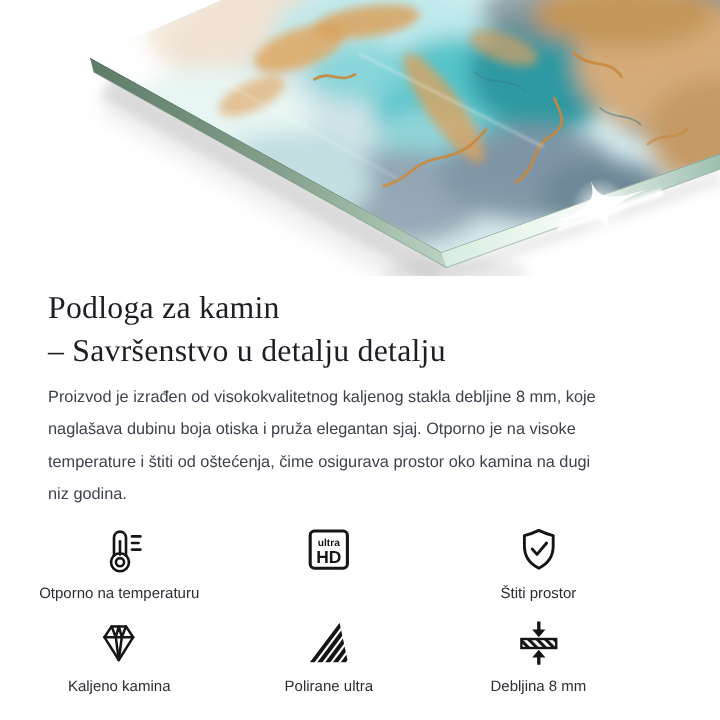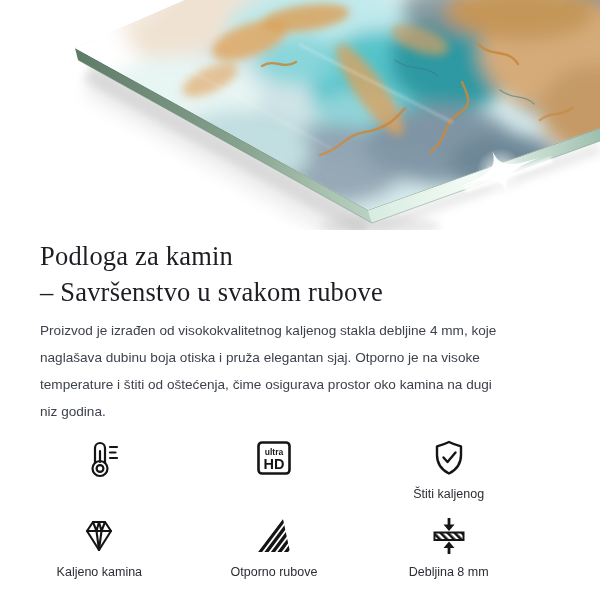--- a/index.html
+++ b/index.html
@@ -170,59 +170,60 @@
         <circle r="8" fill="#cdeffb" opacity="0.5"></circle>
         <path d="M-42 0 C-10 1.4 -1.6 5 0 22 C1.6 5 10 1.4 42 0 C10 -1.4 1.6 -5 0 -22 C-1.6 -5 -10 -1.4 -42 0 Z" fill="#ffffff" opacity="0.95"></path>
         <path d="M-42 0 C-10 1.4 -1.6 5 0 22 C1.6 5 10 1.4 42 0 C10 -1.4 1.6 -5 0 -22 C-1.6 -5 -10 -1.4 -42 0 Z" fill="#ffffff" opacity="0.6" transform="rotate(45) scale(0.38)"></path>
       </g>
     </svg>
   </div>
 
   <div class="content">
     <h1>
       <span>Podloga za kamin</span>
-      <span>– Savršenstvo u svakom rubove</span>
+      <span>– Savršenstvo u detalju detalju</span>
     </h1>
-    <p class="desc">Proizvod je izrađen od visokokvalitetnog kaljenog stakla debljine 4 mm, koje naglašava dubinu boja otiska i pruža elegantan sjaj. Otporno je na visoke temperature i štiti od oštećenja, čime osigurava prostor oko kamina na dugi niz godina.</p>
+    <p class="desc">Proizvod je izrađen od visokokvalitetnog kaljenog stakla debljine 8 mm, koje naglašava dubinu boja otiska i pruža elegantan sjaj. Otporno je na visoke temperature i štiti od oštećenja, čime osigurava prostor oko kamina na dugi niz godina.</p>
   </div>
 
   <div class="features">
 
     <div class="feature">
       <div class="ficon">
         <svg width="40" height="40" viewBox="0 0 40 40" fill="none" stroke="#151515" stroke-width="2.2" stroke-linecap="round">
           <path d="M16 25 L16 10 A5 5 0 0 1 26 10 L26 25"></path>
           <circle cx="21" cy="30.5" r="7.5"></circle>
           <circle cx="21" cy="30.5" r="3.4"></circle>
           <line x1="21" y1="13" x2="21" y2="24"></line>
           <line x1="31" y1="9" x2="38" y2="9"></line>
           <line x1="31" y1="14.5" x2="36.5" y2="14.5"></line>
           <line x1="31" y1="20" x2="38" y2="20"></line>
         </svg>
       </div>
+      <div class="flabel">Otporno na temperaturu</div>
     </div>
 
     <div class="feature">
       <div class="ficon">
         <svg width="40" height="40" viewBox="0 0 40 40">
           <rect x="4.5" y="4.5" width="31" height="31" rx="3.5" fill="none" stroke="#151515" stroke-width="2.6"></rect>
           <text x="20" y="17" text-anchor="middle" font-family="Liberation Sans, sans-serif" font-size="8.5" font-weight="700" fill="#151515">ultra</text>
           <text x="20" y="31" text-anchor="middle" font-family="Liberation Sans, sans-serif" font-size="14.5" font-weight="700" fill="#151515">HD</text>
         </svg>
       </div>
     </div>
 
     <div class="feature">
       <div class="ficon">
         <svg width="40" height="40" viewBox="0 0 40 40" fill="none" stroke="#151515" stroke-width="2.4" stroke-linecap="round" stroke-linejoin="round">
           <path d="M20 4 C24 6 28 7.3 32 8.3 L32 17 C32 26 27 32 20 35.5 C13 32 8 26 8 17 L8 8.3 C12 7.3 16 6 20 4 Z"></path>
           <path d="M14.5 19.5 L18.5 24 L26.5 14.5"></path>
         </svg>
       </div>
-      <div class="flabel">Štiti kaljenog</div>
+      <div class="flabel">Štiti prostor</div>
     </div>
 
     <div class="feature">
       <div class="ficon">
         <svg width="40" height="40" viewBox="0 0 40 40" fill="none" stroke="#151515" stroke-width="2.1" stroke-linecap="round" stroke-linejoin="round">
           <path d="M8 15 L14 6 L26 6 L32 15 L20 34 Z"></path>
           <line x1="8" y1="15" x2="32" y2="15"></line>
           <path d="M14 6 L17.5 15 L20 6 L22.5 15 L26 6"></path>
           <path d="M17.5 15 L20 34"></path>
           <path d="M22.5 15 L20 34"></path>
@@ -242,21 +243,21 @@
           <g clip-path="url(#triClip)" stroke="#151515" stroke-width="3.4">
             <line x1="3" y1="40" x2="30" y2="4"></line>
             <line x1="9.5" y1="40" x2="36.5" y2="4"></line>
             <line x1="16" y1="40" x2="43" y2="4"></line>
             <line x1="22.5" y1="40" x2="49.5" y2="4"></line>
             <line x1="29" y1="40" x2="56" y2="4"></line>
             <line x1="35.5" y1="40" x2="62.5" y2="4"></line>
           </g>
         </svg>
       </div>
-      <div class="flabel">Otporno rubove</div>
+      <div class="flabel">Polirane ultra</div>
     </div>
 
     <div class="feature">
       <div class="ficon">
         <svg width="40" height="40" viewBox="0 0 40 40">
           <defs>
             <pattern id="hatch6" width="5" height="5" patternUnits="userSpaceOnUse" patternTransform="rotate(-45)">
               <rect width="5" height="5" fill="#ffffff"></rect>
               <rect width="2.6" height="5" fill="#151515"></rect>
             </pattern>

